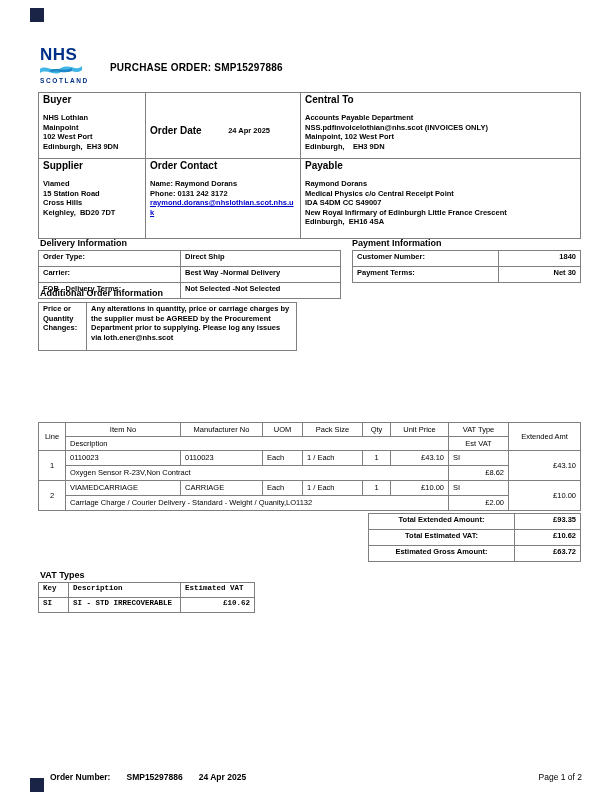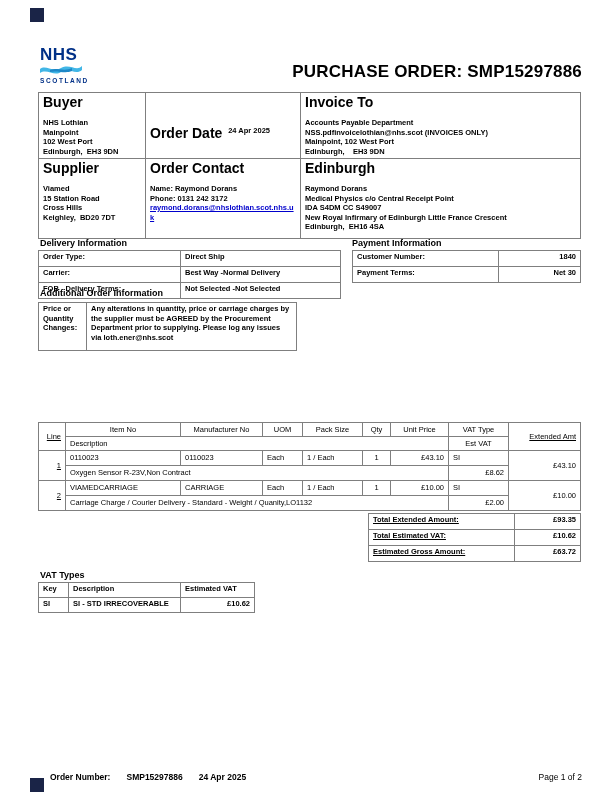--- a/index.html
+++ b/index.html
@@ -10,53 +10,53 @@
   .corner-sq { position:absolute; width:14px; height:14px; background:#1a2447; }
   .corner-top { left:30px; top:8px; }
   .corner-bottom { left:30px; top:778px; }
 
   
   .logo { position:absolute; left:40px; top:46px; width:60px; }
   .logo-nhs { font-size:17px; font-weight:bold; color:#003087; letter-spacing:0.5px; line-height:17px; }
   .logo-wave { display:block; margin-top:1px; }
   .logo-scotland { font-size:6.5px; font-weight:bold; color:#003087; letter-spacing:1.6px; margin-top:2px; }
 
-  .po-title { position:absolute; left:110px; right:30px; top:62px; text-align:right;
-              font-size:17px; font-weight:bold; letter-spacing:0.2px; }
+  .po-title { position:absolute; left:110px; right:30px; top:62px; text-align:left;
+              font-size:10px; font-weight:bold; letter-spacing:0.2px; }
 
   table.t { position:absolute; border-collapse:collapse; table-layout:fixed; }
   table.t td { border:1px solid #7f7f7f; font-size:7.5px; padding:1px 4px; vertical-align:top; overflow:hidden; }
 
   
-  .hdr-label { font-size:14px; font-weight:bold; margin-bottom:8px; }
+  .hdr-label { font-size:10px; font-weight:bold; margin-bottom:8px; }
   .addr div { font-size:7.5px; font-weight:bold; line-height:9.5px; white-space:pre-wrap; }
   .od-row { display:flex;margin-top:31px; }
   .od-value { margin-left:auto; margin-right:26px; font-size:7.5px; font-weight:bold; padding-top:1px; }
   a.email-link { color:#0000cc; text-decoration:underline; font-weight:bold; font-size:7.5px;
                  word-break:break-all; line-height:9.5px; }
 
   .section-title { position:absolute; font-size:9px; font-weight:bold; }
 
   .kv td { font-weight:bold; height:16px; }
   .kv .val-right { text-align:right; }
 
   .aoi td { font-weight:bold; font-size:7.5px; line-height:9.5px; }
 
   
   .items td { font-size:8px; font-weight:normal; line-height:11px; }
   .items .c { text-align:center; }
   .items .r { text-align:right; }
-  .items .mid { vertical-align:middle; text-align:right;text-decoration:underline; }
+  .items .mid { vertical-align:middle; text-align:center; }
   .items .mid-r { vertical-align:middle; text-align:right; }
 
   .totals td { font-weight:bold; height:16px; font-size:8px; }
-  .totals .lbl { text-align:left;text-decoration:underline; }
+  .totals .lbl { text-align:center; }
   .totals .val { text-align:right; }
 
-  .vat td { font-weight:bold; height:15px; }
+  .vat td { font-weight:bold; height:15px;font-family:Liberation Mono, monospace; }
   .vat .val { text-align:right; }
 
   .footer-left { position:absolute; left:38px; top:772px; font-size:8.5px; font-weight:bold; }
   .footer-left span { margin-right:4px;margin-left:12px; }
   .footer-date { margin-left:14px; }
   .footer-right { position:absolute; right:30px; top:772px; font-size:8.5px; }
 </style>
 </head>
 <body>
 
@@ -93,21 +93,21 @@
           <div>Edinburgh,  EH3 9DN</div>
         </div>
       </td>
       <td>
         <div class="od-row">
           <div class="hdr-label">Order Date</div>
           <div class="od-value">24 Apr 2025</div>
         </div>
       </td>
       <td>
-        <div class="hdr-label">Invoice To</div>
+        <div class="hdr-label">Central To</div>
         <div class="addr">
           <div>Accounts Payable Department</div>
           <div>NSS.pdfinvoicelothian@nhs.scot (INVOICES ONLY)</div>
           <div>Mainpoint, 102 West Port</div>
           <div>Edinburgh,    EH3 9DN</div>
         </div>
       </td>
     </tr>
     <tr style="height:80px">
       <td>
@@ -121,21 +121,21 @@
       </td>
       <td>
         <div class="hdr-label">Order Contact</div>
         <div class="addr">
           <div>Name: Raymond Dorans</div>
           <div>Phone: 0131 242 3172</div>
           <a class="email-link" href="#">raymond.dorans@nhslothian.scot.nhs.uk</a>
         </div>
       </td>
       <td>
-        <div class="hdr-label">Edinburgh</div>
+        <div class="hdr-label">Payable</div>
         <div class="addr">
           <div>Raymond Dorans</div>
           <div>Medical Physics c/o Central Receipt Point</div>
           <div>IDA S4DM CC S49007</div>
           <div>New Royal Infirmary of Edinburgh Little France Crescent</div>
           <div>Edinburgh,  EH16 4SA</div>
         </div>
       </td>
     </tr>
   </tbody>

